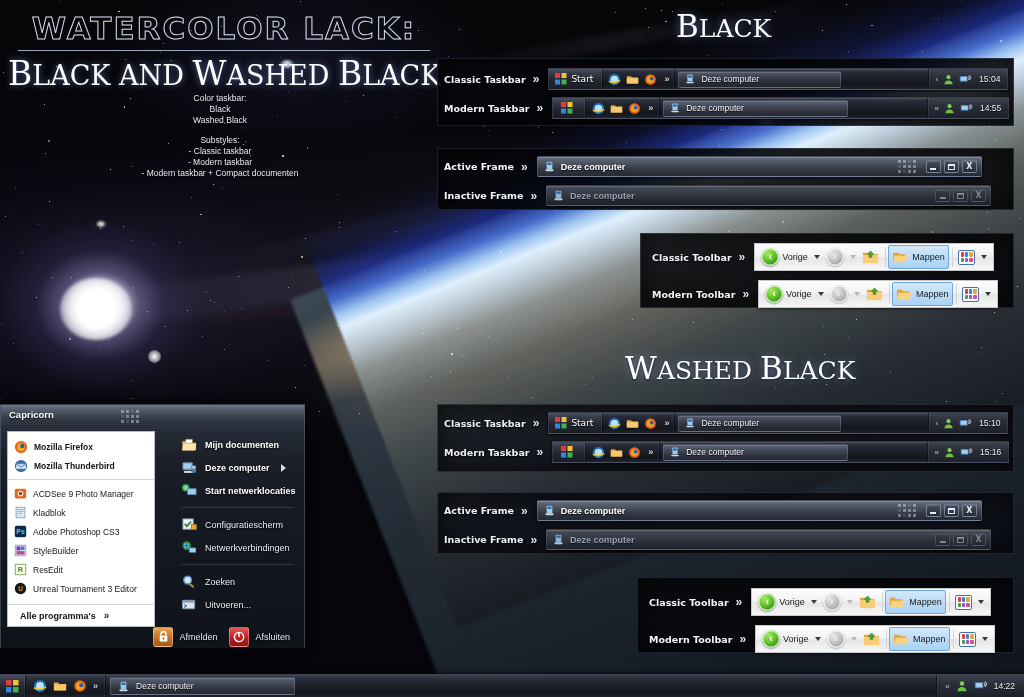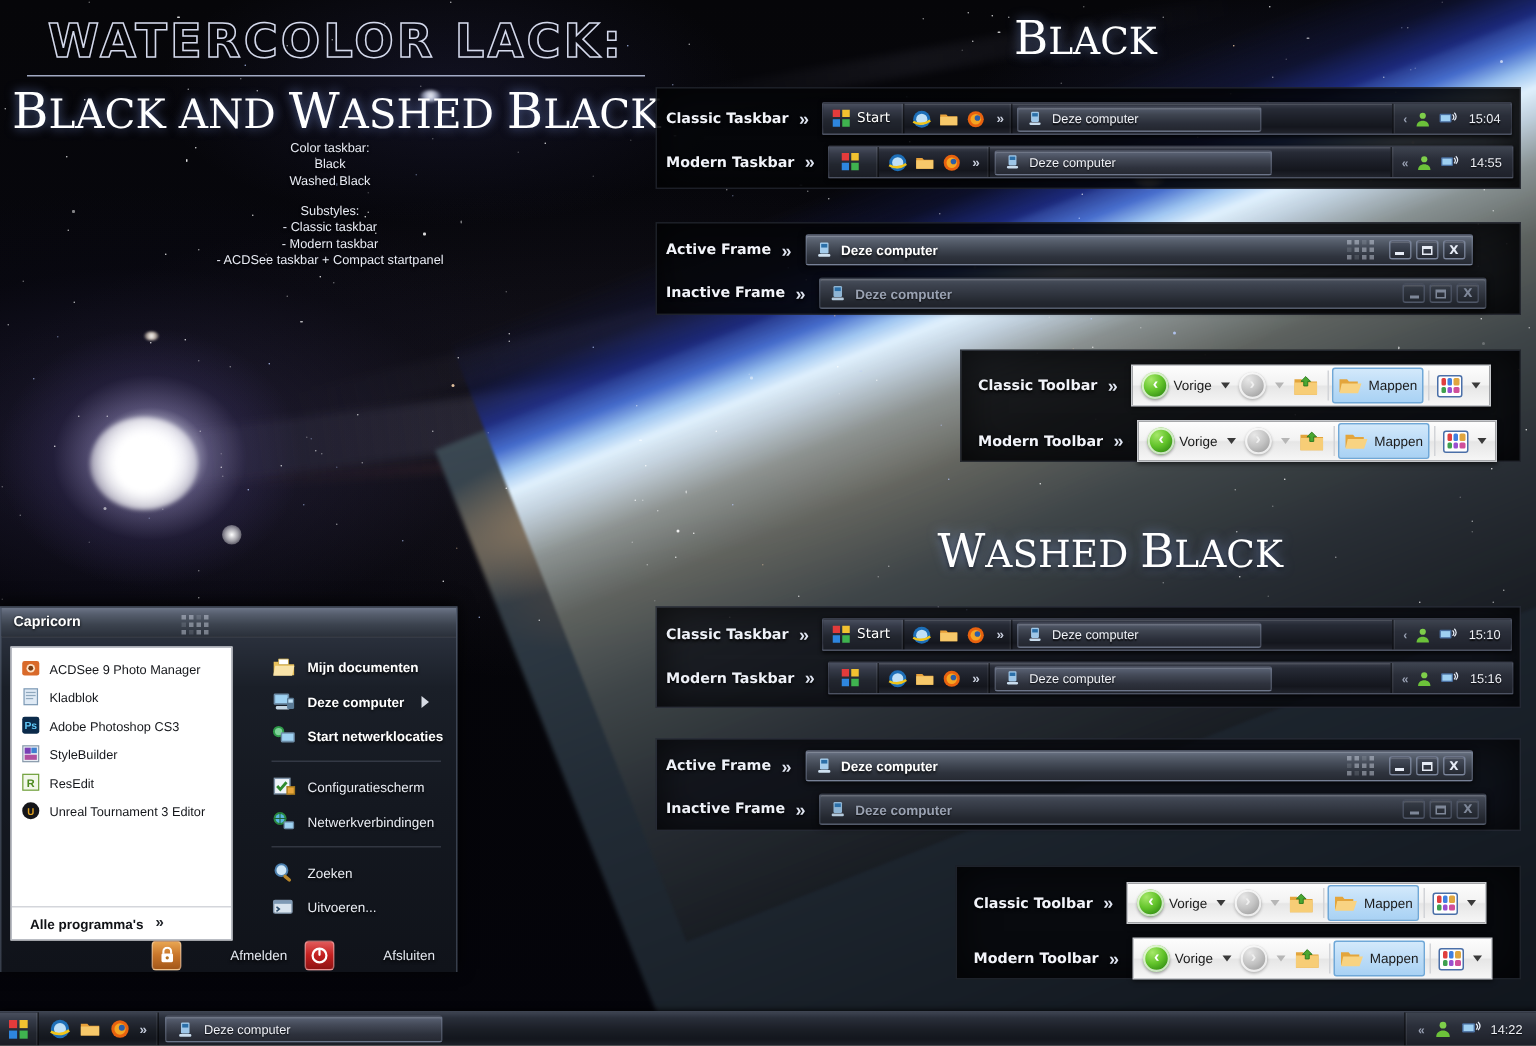--- a/index.html
+++ b/index.html
@@ -401,21 +401,21 @@
     position: absolute; right: 12px;
     width:0;height:0;border-top:4px solid transparent;border-bottom:4px solid transparent;border-left:5px solid #d7dbe4;
   }
   .sm-rsep { height: 1px; background: rgba(170,182,205,.20); margin: 5px 4px 5px 0; }
   #sm-footer {
     position:absolute; left:0; right:0; bottom:0; height: 22px;
     display:flex; align-items:center; justify-content:flex-end; gap: 12px;
     padding-right: 14px;
   }
   .sm-fbtn { display:flex; align-items:center; gap:6px; }
-  .sm-fbtn .t { font-size: 9px; color: #e4e8f0; text-shadow: 0 1px 2px rgba(0,0,0,.9); margin-left: 26px; }
+  .sm-fbtn .t { font-size: 9px; color: #e4e8f0; text-shadow: 0 1px 2px rgba(0,0,0,.9); }
   .fb-ico {
     width: 20px; height: 20px; border-radius: 3px;
     display:flex;align-items:center;justify-content:center;
     border: 1px solid rgba(255,255,255,.35);
   }
   .fb-ico.orange { background: linear-gradient(180deg,#e8a552 0%,#c9762a 48%,#a3581a 100%); }
   .fb-ico.red    { background: linear-gradient(180deg,#e05a5a 0%,#c42020 48%,#8f1414 100%); }
 
   
   #bottombar {
@@ -744,21 +744,21 @@
   <div class="title-sub"><span class="cap">B</span>LACK AND <span class="cap">W</span>ASHED <span class="cap">B</span>LACK</div>
 
   <div class="info-block">
     <div>Color taskbar:</div>
     <div>Black</div>
     <div>Washed Black</div>
     <span class="gap"></span>
     <div>Substyles:</div>
     <div>- Classic taskbar</div>
     <div>- Modern taskbar</div>
-    <div>- ACDSee taskbar + Compact startpanel</div>
+    <div>- Modern taskbar + Compact documenten</div>
   </div>
 
   <div class="section-title" id="title-black"><span class="cap">B</span>LACK</div>
   <div class="section-title" id="title-washed"><span class="cap">W</span>ASHED <span class="cap">B</span>LACK</div>
 
   <div class="panel" id="panel-tb-black"></div>
 
   <div class="row" style="left:444px; top:68px;">
     <span class="row-label">Classic Taskbar</span>
     <span class="chev">»</span>
@@ -1406,20 +1406,42 @@
           <i></i>
           <i></i>
           <i></i>
           <i></i>
           <i></i>
           <i></i>
         </span>
     </div>
     <div class="sm-body">
       <div class="sm-left">
+        <div class="sm-pin">
+          <div class="sm-item bold">
+            <span class="ico">
+              <svg width="14" height="14" viewBox="0 0 16 16">
+                  <circle cx="8" cy="8" r="7" fill="#e8620f"></circle>
+                  <circle cx="8" cy="8" r="4.6" fill="#f5a623"></circle>
+                  <circle cx="9.5" cy="6.8" r="2.5" fill="#2b5ea8"></circle>
+                </svg>
+            </span>
+            <span class="t">Mozilla Firefox</span>
+          </div>
+          <div class="sm-item bold">
+            <span class="ico">
+              <svg width="14" height="14" viewBox="0 0 16 16">
+                  <circle cx="8" cy="8" r="7" fill="#3a6ea5"></circle>
+                  <path d="M2.5 6.2 8 10l5.5-3.8V11H2.5z" fill="#dde8f3"></path>
+                  <path d="M2.5 5.4h11L8 9.2z" fill="#b9d1e8"></path>
+                </svg>
+            </span>
+            <span class="t">Mozilla Thunderbird</span>
+          </div>
+        </div>
         <div class="sm-recent">
           <div class="sm-item">
             <span class="ico">
               <svg width="13" height="13" viewBox="0 0 16 16">
                   <rect x="1" y="2" width="14" height="12" rx="2" fill="#d96a2a"></rect>
                   <circle cx="8" cy="8" r="3.5" fill="#fde3c8"></circle>
                   <circle cx="8" cy="8" r="2" fill="#7a3c12"></circle>
                 </svg>
             </span>
             <span class="t">ACDSee 9 Photo Manager</span>

